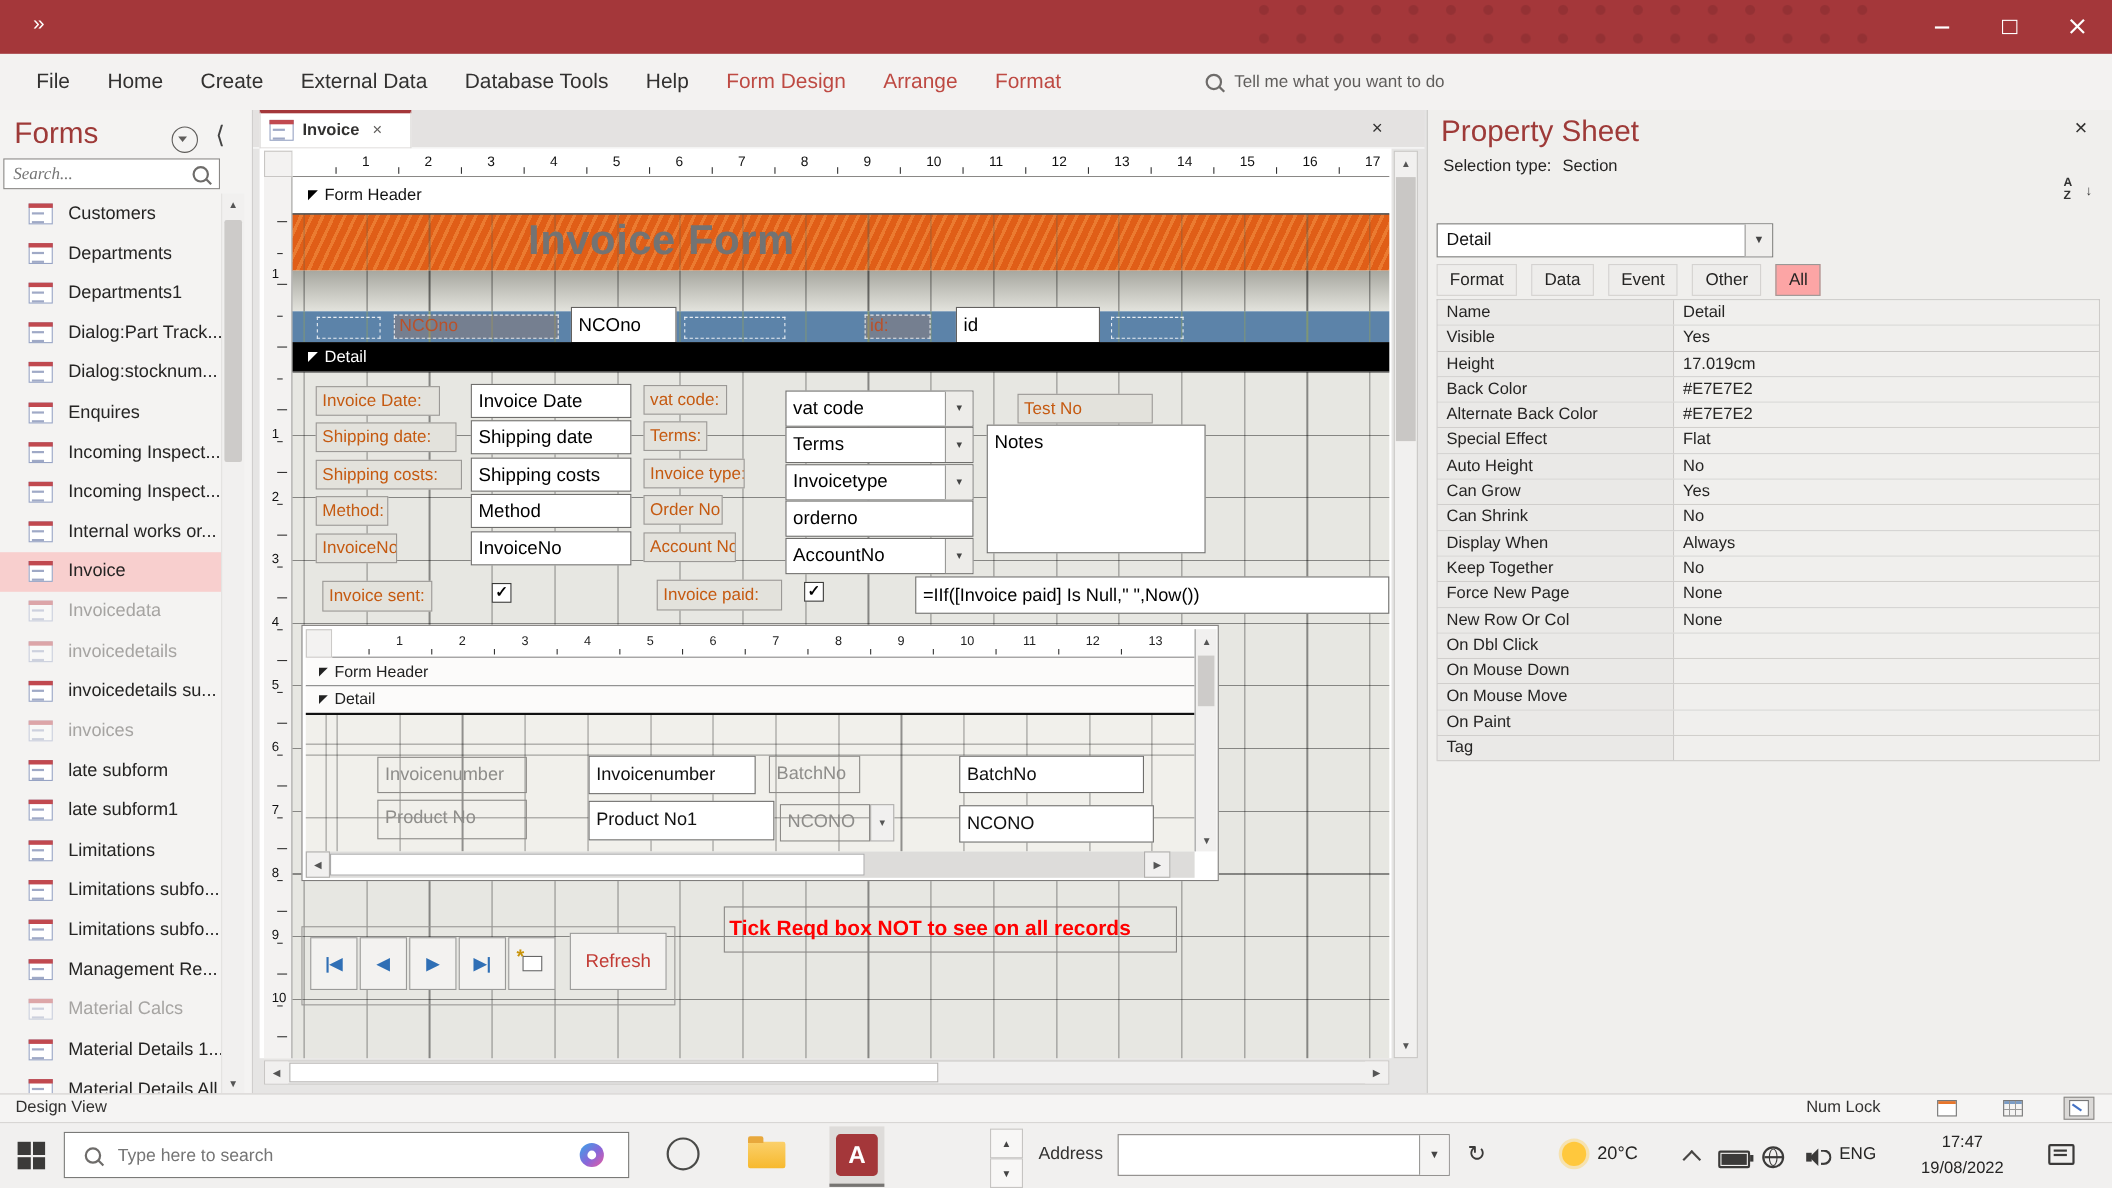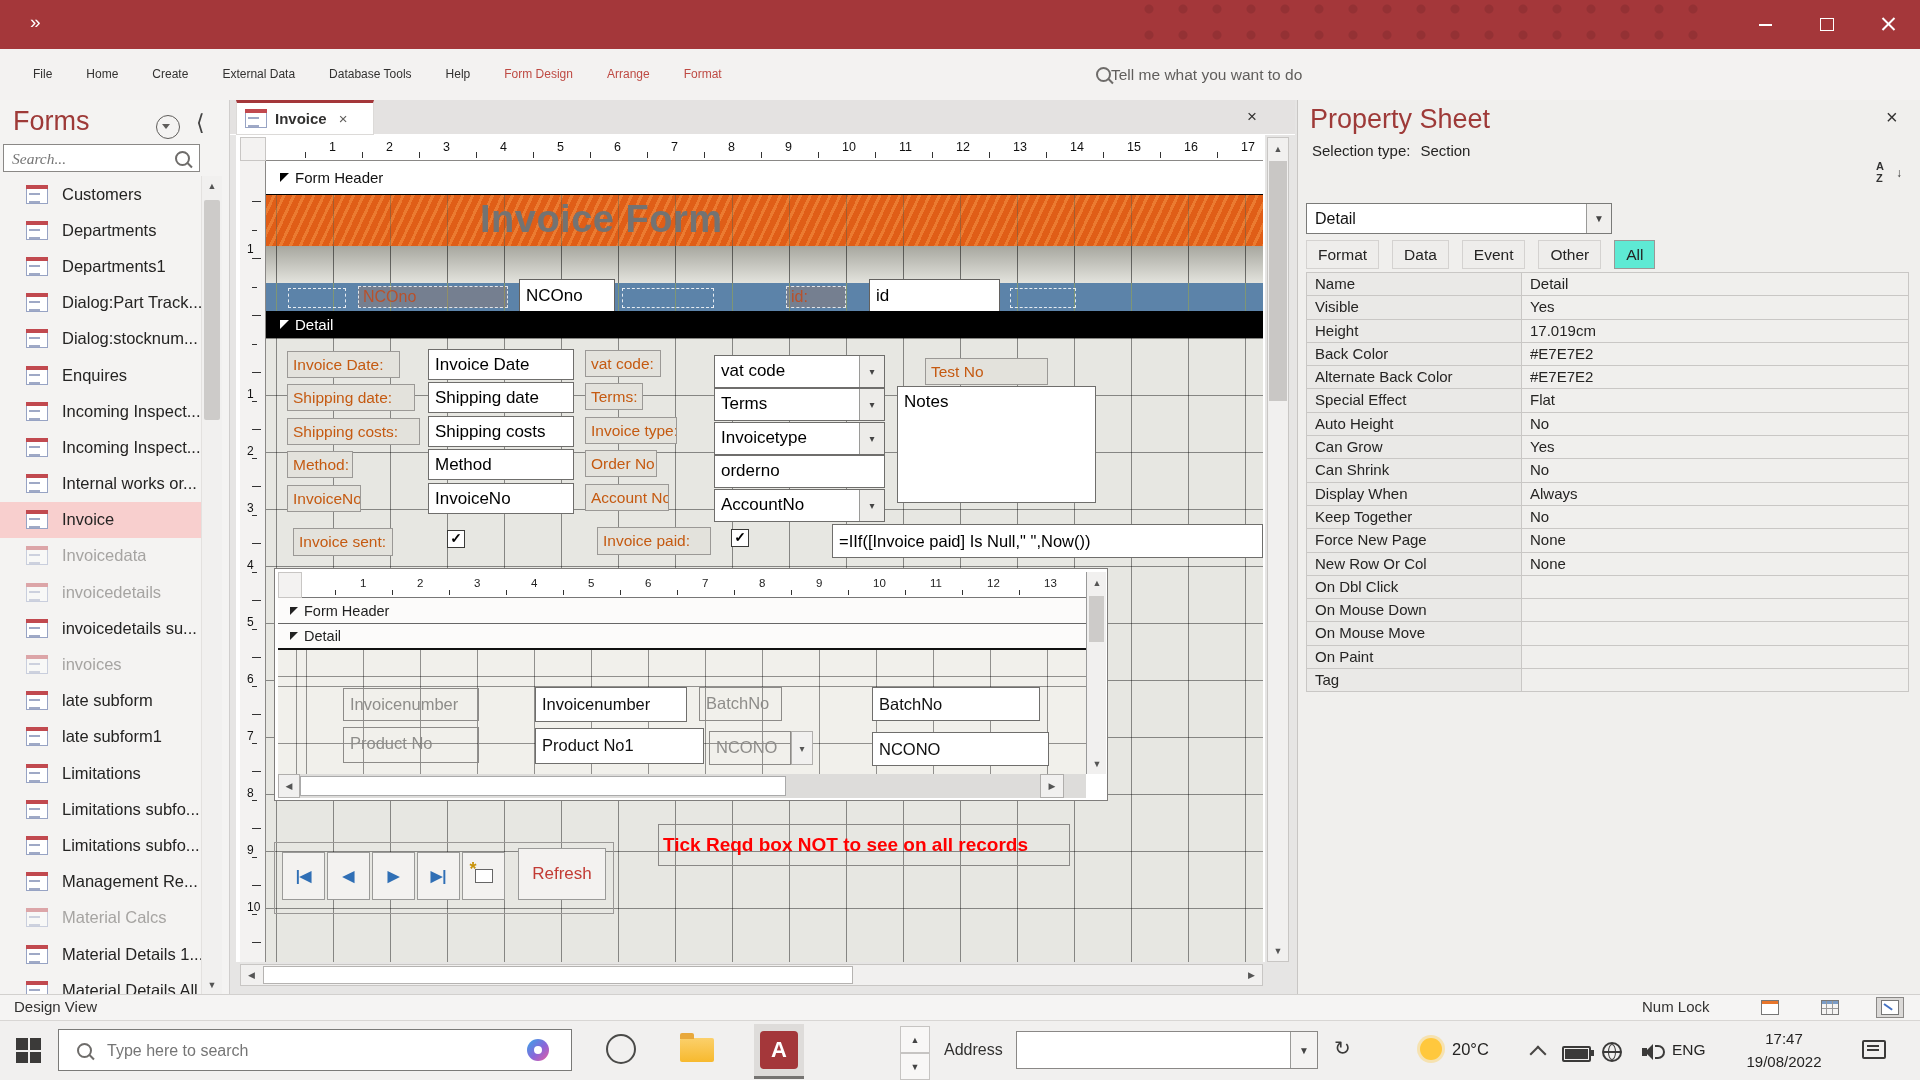--- a/index.html
+++ b/index.html
@@ -12,23 +12,23 @@
     background-image:radial-gradient(circle at 9px 9px, #6E2326 4px, transparent 5px);background-size:34px 26px;}
   .qa{left:30px;top:11px;color:#fff;font-size:19px;letter-spacing:2px;}
   .winbtns{right:0;top:0;height:49px;display:flex;}
   .wb{width:62px;height:49px;display:flex;align-items:center;justify-content:center;position:relative;}
   .minbar{width:13px;height:2px;background:#fff;}
   .maxbox{width:12px;height:11px;border:1.5px solid #fff;}
   .xx{position:absolute;width:17px;height:2px;background:#fff;left:22px;top:23px;}
   .x1{transform:rotate(45deg);} .x2{transform:rotate(-45deg);}
   
   .menubar{left:0;top:49px;width:1920px;height:51px;background:#F3F2F1;display:flex;align-items:stretch;padding-left:16px;box-sizing:border-box;}
-  .rtab{padding:0 17px;font-size:12px;color:#323130;line-height:51px;white-space:nowrap;}
+  .rtab{padding:0 17px;font-size:19px;color:#323130;line-height:51px;white-space:nowrap;}
   .rtab.ctx{color:#BE4A43;}
-  .tellme{left:1096px;top:49px;height:51px;display:flex;align-items:center;color:#605E5C;font-size:15.5px;}
+  .tellme{left:1096px;top:49px;height:51px;display:flex;align-items:center;gap:11px;color:#605E5C;font-size:15.5px;}
   .mag{width:11px;height:11px;border:2px solid #6e6c6a;border-radius:50%;position:relative;flex:none;}
   .mag::after{content:'';position:absolute;width:7px;height:2px;background:#6e6c6a;transform:rotate(45deg);left:9px;top:11px;}
   
   .navpane{left:0;top:100px;width:230px;height:894px;background:#F4F3F2;border-right:1px solid #D0CECD;box-sizing:border-box;overflow:hidden;}
   .nav-title{left:13px;top:6px;font-size:27px;color:#9E3A38;}
   .nav-menu-ico{left:156px;top:15px;width:22px;height:22px;border:1.5px solid #5f5d5b;border-radius:50%;}
   .nav-menu-ico::after{content:'';position:absolute;left:5px;top:8px;border:4px solid transparent;border-top:5px solid #5f5d5b;}
   .nav-collapse{left:196px;top:10px;font-size:22px;color:#444;}
   .nav-search{left:3px;top:44px;width:197px;height:28px;background:#fff;border:1px solid #8A8886;box-sizing:border-box;}
   .nav-search input{position:absolute;left:6px;top:2px;width:160px;height:22px;border:0;outline:0;font-family:"Liberation Serif",serif;font-style:italic;font-size:15.5px;color:#444;background:transparent;}
@@ -122,21 +122,21 @@
   .ps-x{left:1886px;top:106px;font-size:20px;color:#323130;}
   .ps-seltype{left:1312px;top:142px;font-size:15px;color:#252423;}
   .ps-seltype .v{margin-left:10px;}
   .ps-sort{left:1874px;top:160px;width:28px;height:28px;color:#333;}
   .ps-sort .l{position:absolute;font-size:11px;font-weight:bold;left:2px;}
   .ps-sort .arr{position:absolute;right:0px;top:6px;font-size:12px;}
   .ps-combo{left:1306px;top:203px;width:306px;height:31px;background:#fff;border:1px solid #7a7a78;box-sizing:border-box;font-size:16px;color:#111;line-height:29px;padding-left:8px;}
   .ps-combo .cmb-arr{background:#F0EFED;}
   #prop-tabs{left:1306px;top:240px;height:29px;display:flex;gap:13px;}
   .ptab{padding:0 11px;font-size:15.5px;color:#252423;line-height:27px;border:1px solid #D4D2D0;background:#EEEDEB;}
-  .ptab.active{background:#5eead4;border:1px solid #9a9896;}
+  .ptab.active{background:#fca5a5;border:1px solid #9a9896;}
   #prop-rows{left:1306px;top:272px;width:601px;border:1px solid #C9C7C5;border-bottom:0;}
   .prow{display:flex;height:22.3px;border-bottom:1px solid #C9C7C5;font-size:15px;color:#252423;}
   .pname{width:215px;background:#EAE9E7;padding-left:8px;line-height:22px;border-right:1px solid #C9C7C5;box-sizing:border-box;white-space:nowrap;overflow:hidden;}
   .pval{flex:1;background:#F0EFED;padding-left:8px;line-height:22px;white-space:nowrap;overflow:hidden;}
   
   .statusbar{left:0;top:994px;width:1920px;height:26px;background:#F5F4F3;border-top:1px solid #D2D0CE;box-sizing:border-box;}
   .sb-left{left:14px;top:998px;font-size:15px;color:#323130;}
   .sb-numlock{left:1642px;top:998px;font-size:15px;color:#323130;}
   .svbtn{position:absolute;top:997px;width:28px;height:21px;display:flex;align-items:center;justify-content:center;}
   .svbtn.active{background:#DBD9D7;border:1px solid #8A8886;box-sizing:border-box;}

